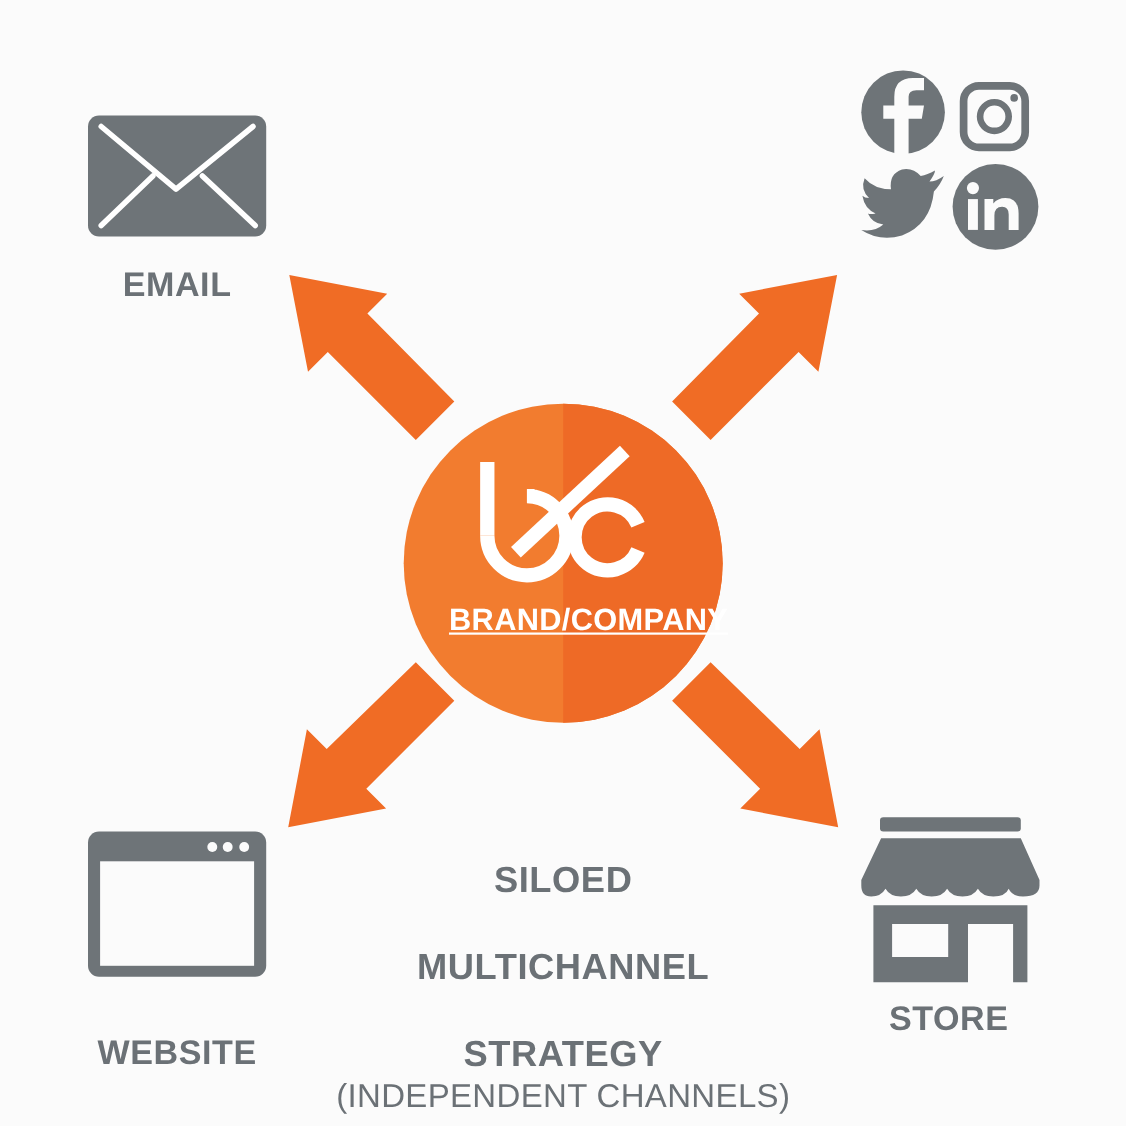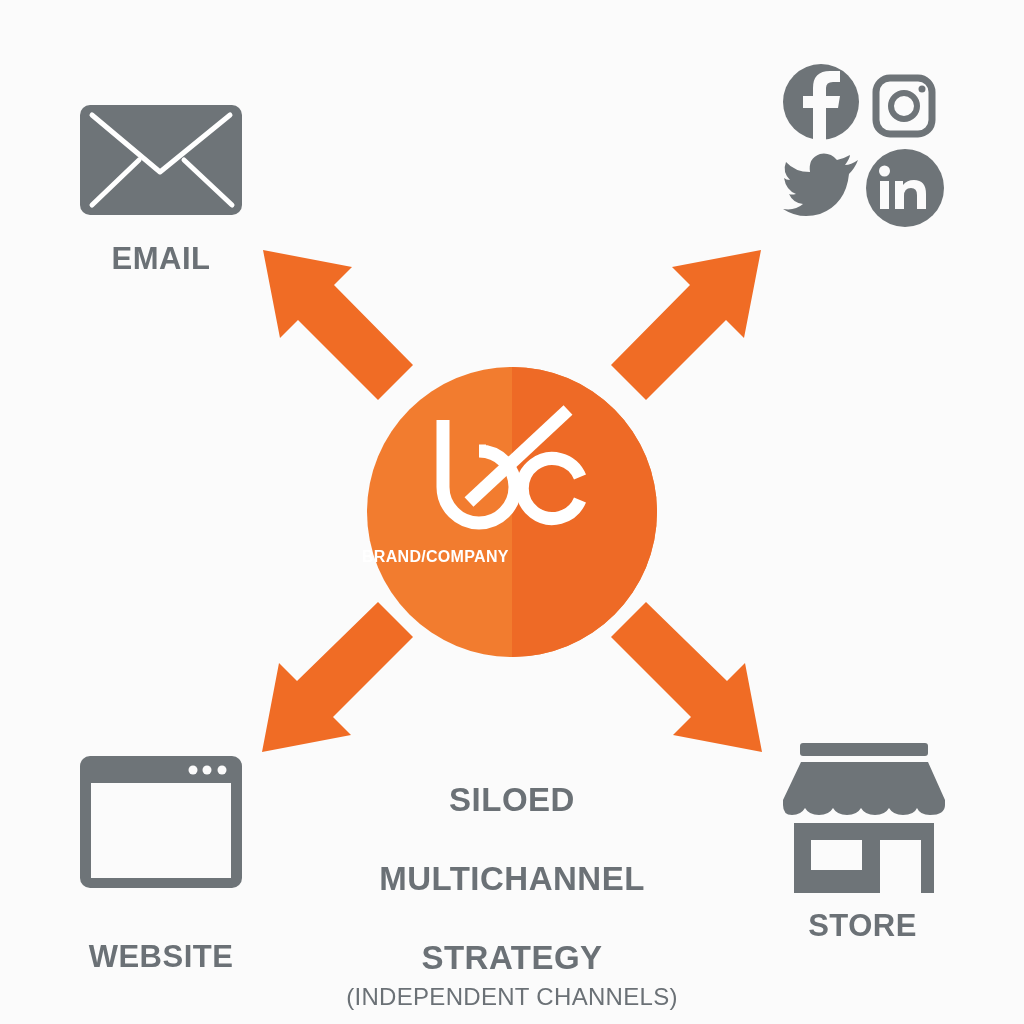--- a/index.html
+++ b/index.html
@@ -8,28 +8,28 @@
       background:#fbfbfb;
       font-family:"Liberation Sans", "DejaVu Sans", sans-serif;
     }
     .label {
       position:absolute; color:#6b7176; font-weight:bold;
       font-size:31px; text-align:center; letter-spacing:0.5px; line-height:36px;
     }
     #diagram-svg { position:absolute; left:0; top:0; }
     .center-text {
       position:absolute; left:362px; width:300px; top:548px;
-      text-align:left; color:#fff; font-weight:bold; font-size:16px; letter-spacing:0.3px;
+      text-align:right; color:#fff; font-weight:bold; font-size:28px; letter-spacing:0.3px;text-decoration:underline;
     }
     .caption {
       position:absolute; left:300px; width:424px; top:742px; text-align:center;
       color:#6b7176;
     }
     .caption .big { font-weight:bold; font-size:33px; line-height:43px; display:block; letter-spacing:0.5px;margin-top:36px;}
-    .caption .small { font-size:24px; line-height:36px; display:block; letter-spacing:0.3px;}
+    .caption .small { font-size:30px; line-height:36px; display:block; letter-spacing:0.3px;}
   </style>
 </head>
 <body>
 
 <svg id="diagram-svg" width="1024" height="1024" viewBox="0 0 1024 1024">
   <defs>
     <clipPath id="circleClip">
         <circle cx="512" cy="512" r="145"></circle>
       </clipPath>
   </defs>

